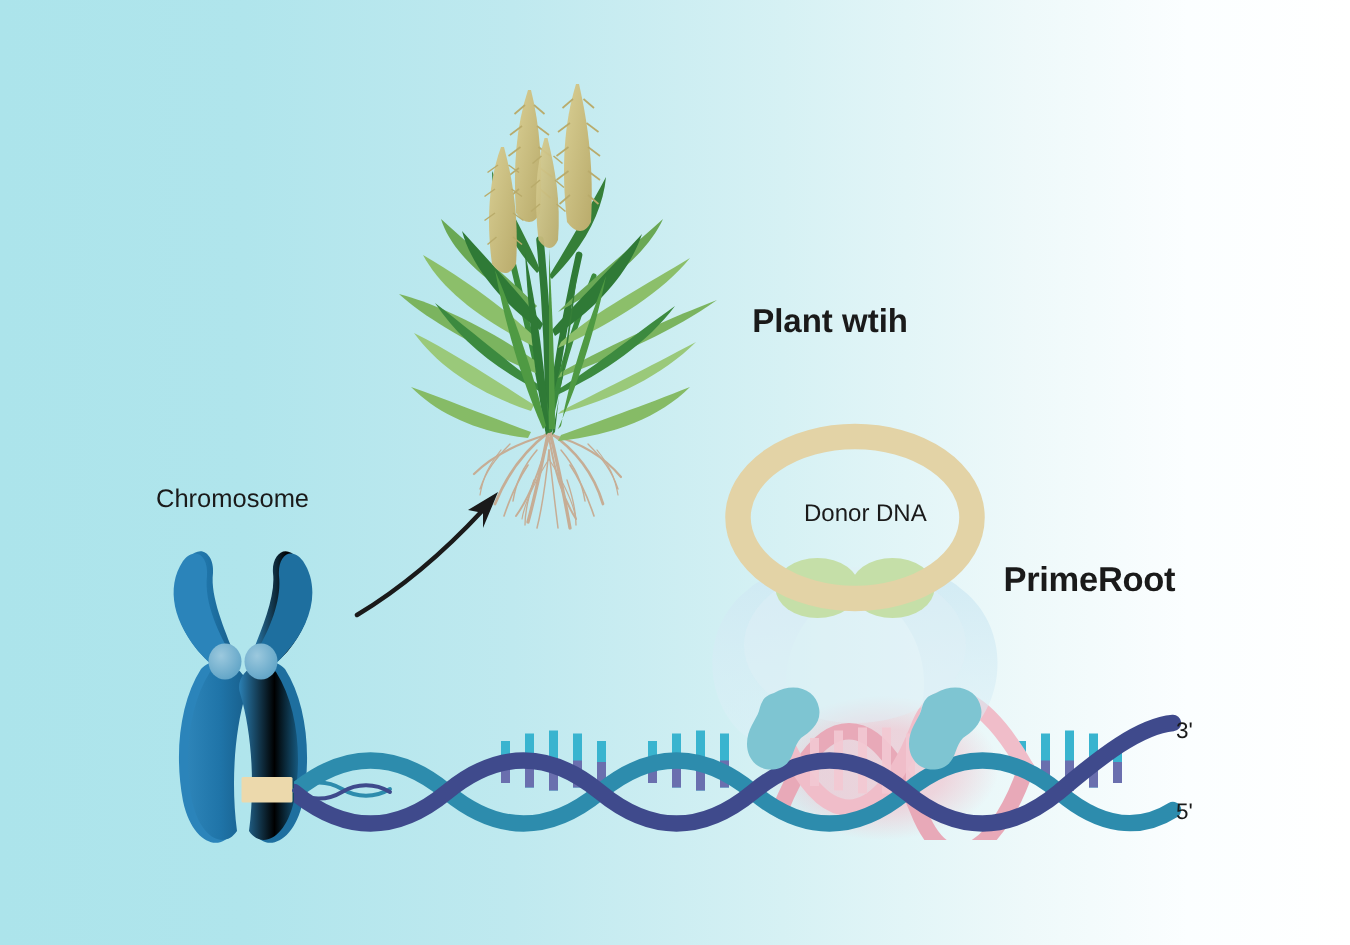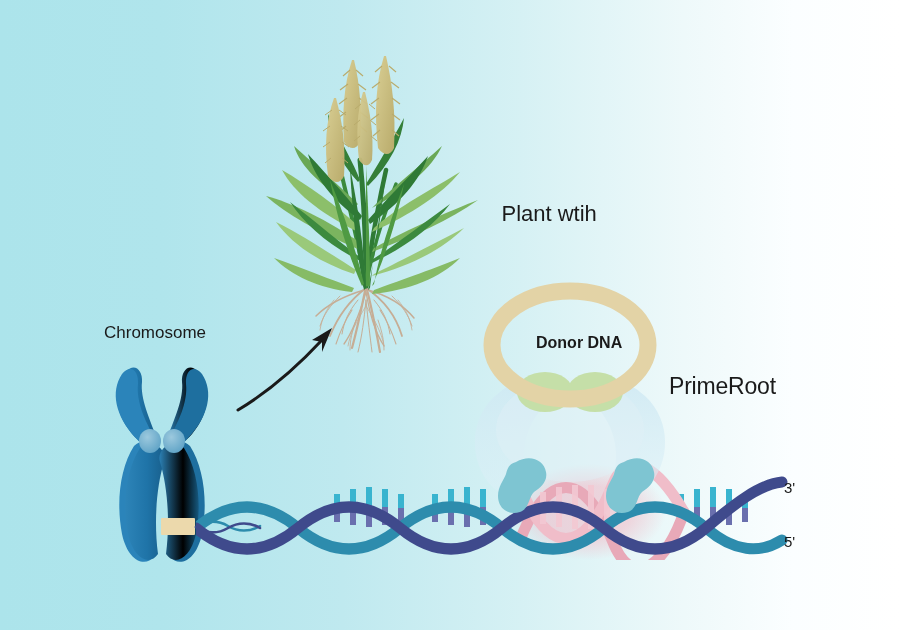--- a/index.html
+++ b/index.html
@@ -34,42 +34,42 @@
   .label {
     position: absolute;
     color: #1a1a1a;
     white-space: pre;
     line-height: 1.28;
   }
   #label-plant {
     left: 477px;
     top: 172px;
     font-size: 22px;
-    font-weight: 400;
+    font-weight: 700;
     text-align: center;
   }
   #label-plant .l2 { margin-left: -10px; display: block; }
   #label-chromosome {
     left: 104px;
     top: 322px;
     font-size: 17px;
     font-weight: normal;
   }
   #label-primeroot {
     left: 669px;
     top: 372px;
     font-size: 23px;
-    font-weight: normal;
+    font-weight: bold;
     letter-spacing: -0.2px;
   }
   #label-donor {
     left: 536px;
     top: 333px;
     font-size: 16px;
-    font-weight: 700;
+    font-weight: 400;
   }
   #label-three-prime {
     left: 784px;
     top: 478px;
     font-size: 15px;
   }
   #label-five-prime {
     left: 784px;
     top: 532px;
     font-size: 15px;

